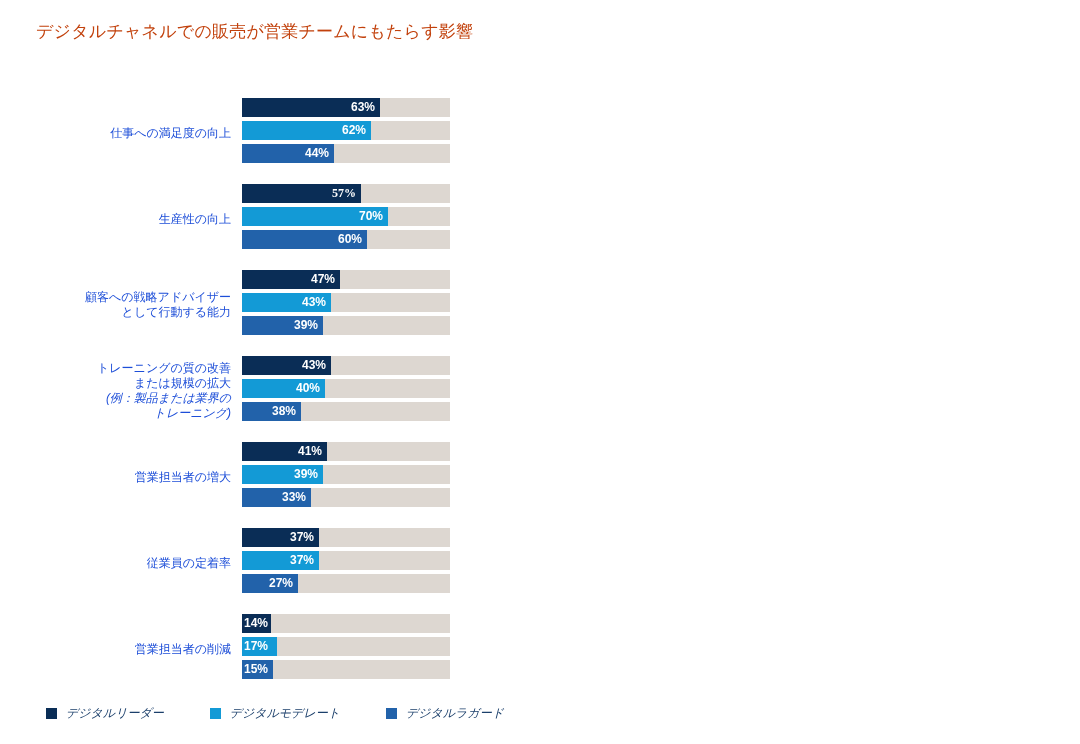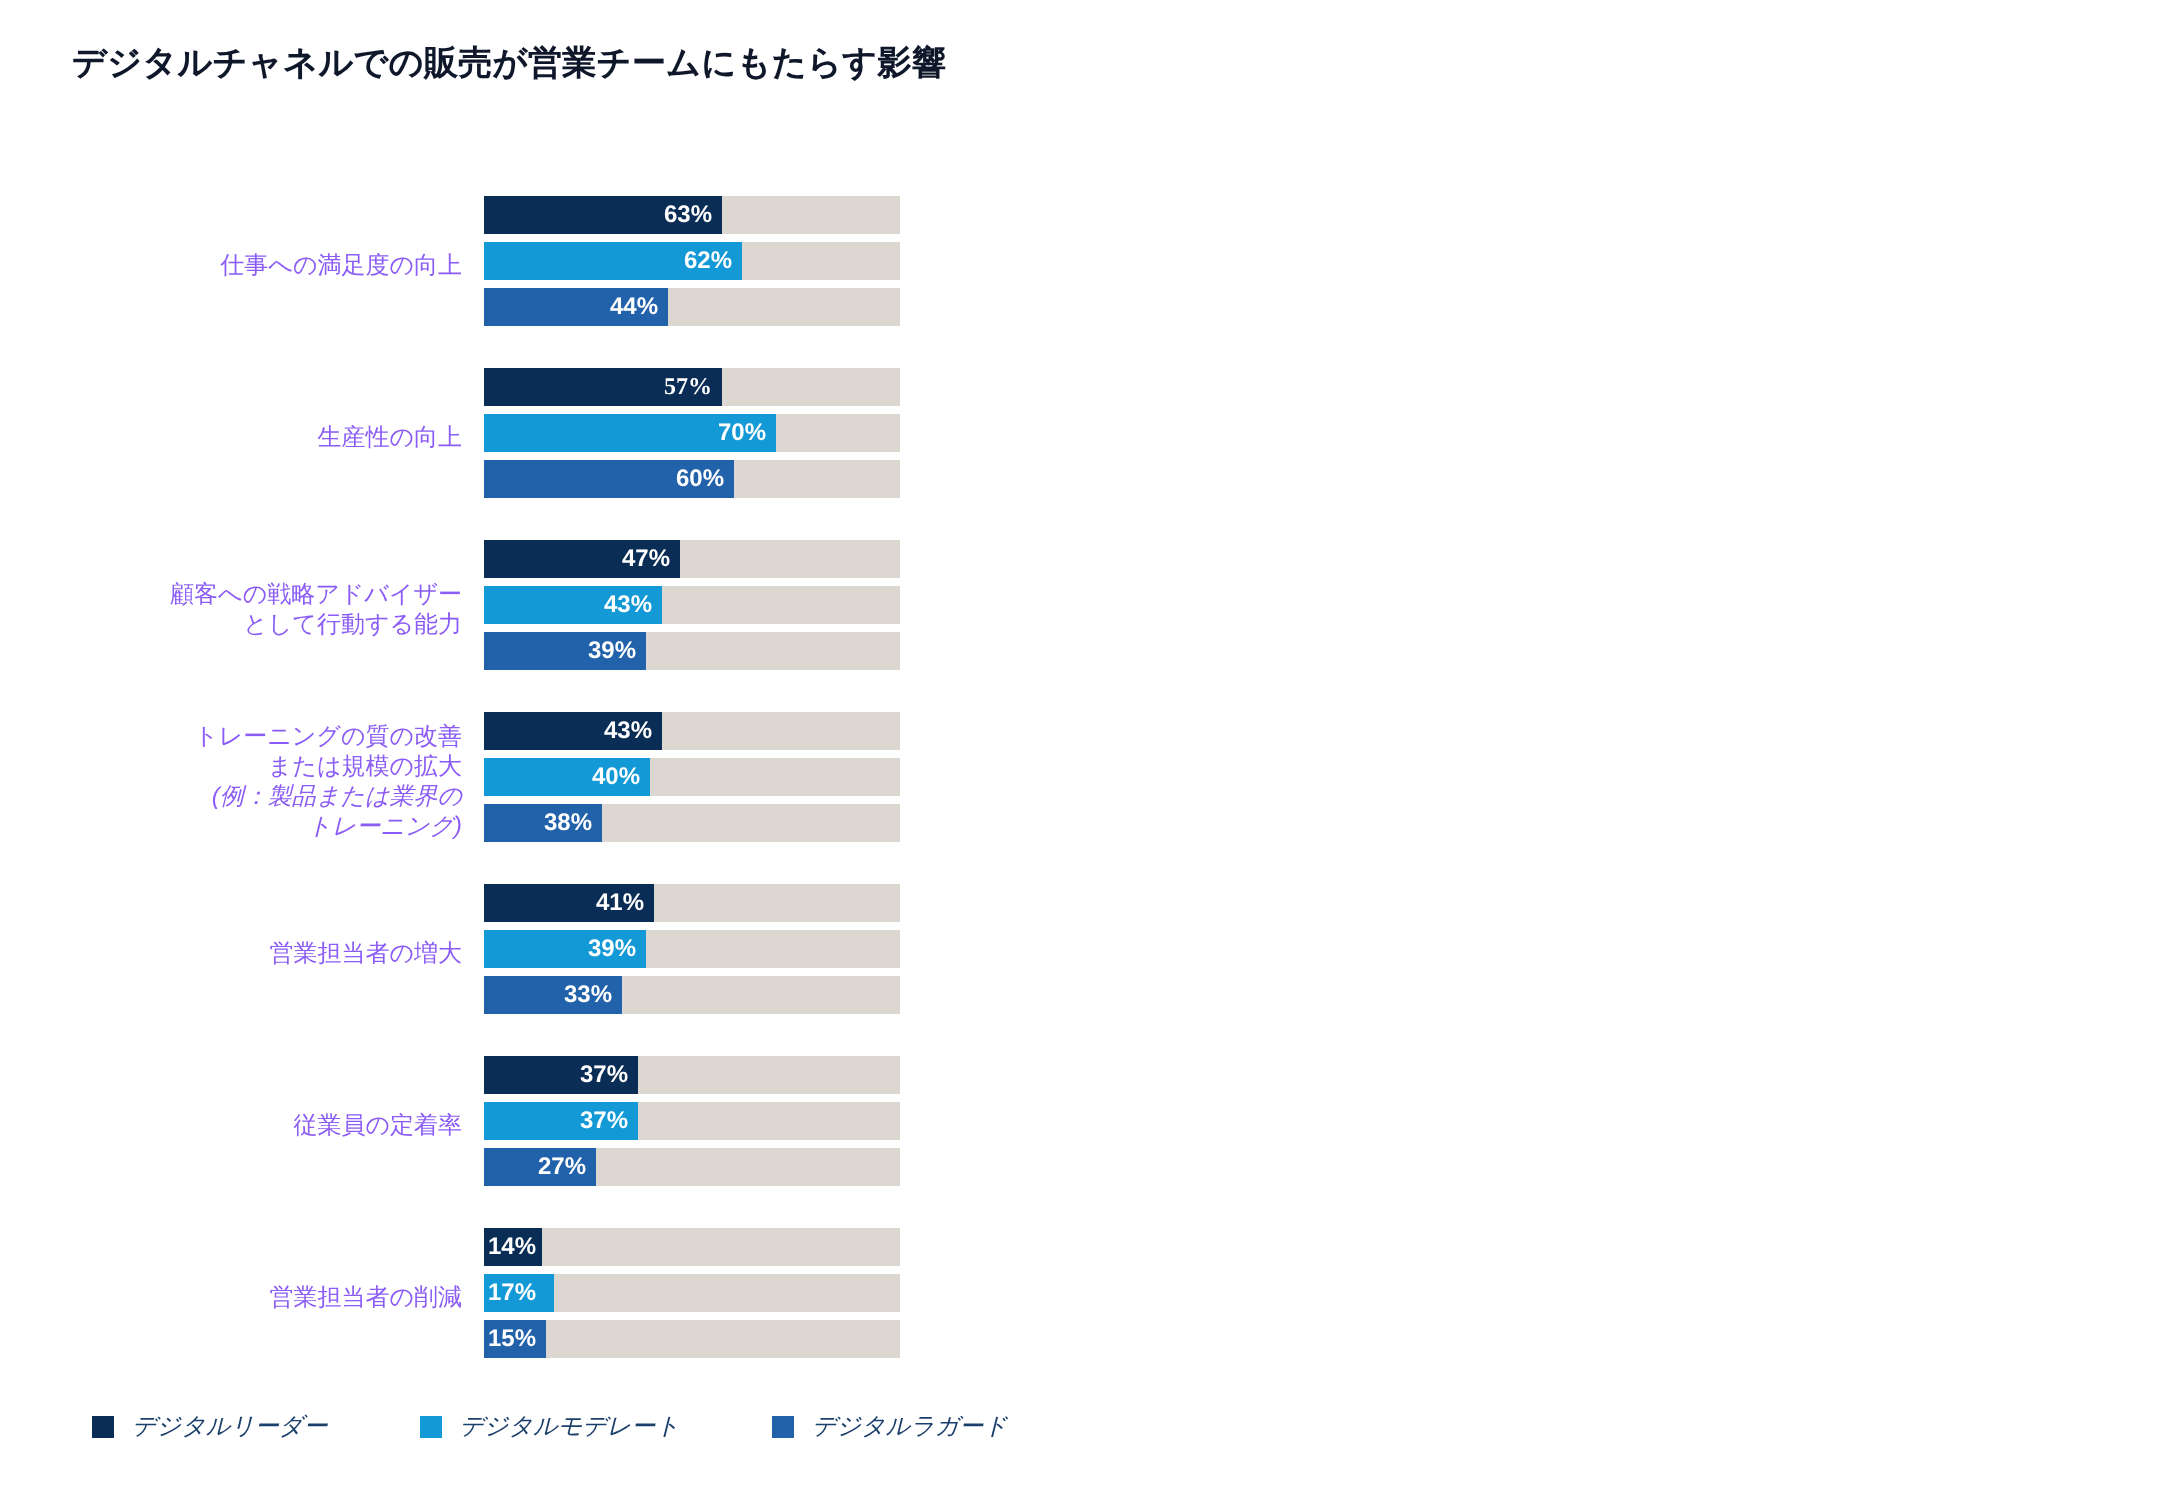--- a/index.html
+++ b/index.html
@@ -14,22 +14,22 @@
     font-family: "Liberation Sans", "DejaVu Sans", sans-serif;
     overflow: hidden;
     position: relative;
   }
 
   #chart-title {
     position: absolute;
     left: 36px;
     top: 20px;
     font-size: 17px;
-    font-weight: bold;
-    color: #0f172a;
+    font-weight: normal;
+    color: #c2410c;
     letter-spacing: 0.2px;
     white-space: nowrap;
   }
 
   #plot {
     position: absolute;
     left: 0;
     top: 98px;
     width: 1080px;
   }
@@ -43,21 +43,21 @@
 
   .cat-label {
     position: absolute;
     right: 849px; 
     top: 50%;
     transform: translateY(-50%);
     width: 220px;
     text-align: right;
     font-size: 12px;
     line-height: 15px;
-    color: #8b5cf6;
+    color: #1d4ed8;
     white-space: pre;
   }
   .cat-label .it {
     font-style: italic;
   }
 
   .rows {
     position: absolute;
     left: 242px;
     top: 0;
@@ -128,21 +128,21 @@
 </head>
 <body>
 
 <div id="chart-title">デジタルチャネルでの販売が営業チームにもたらす影響</div>
 
 <div id="plot">
     <div class="group">
       <div class="cat-label"><span>仕事への満足度の向上</span></div>
       <div class="rows">
         <div class="row">
-          <div class="bar s0" style="width: 119px; background: rgb(10, 45, 86);">
+          <div class="bar s0" style="width: 138px; background: rgb(10, 45, 86);">
             <span class="bar-value">63%</span>
           </div>
         </div>
         <div class="row">
           <div class="bar s1" style="width: 129px; background: rgb(19, 154, 214);">
             <span class="bar-value">62%</span>
           </div>
         </div>
         <div class="row">
           <div class="bar s2" style="width: 92px; background: rgb(34, 98, 170);">

